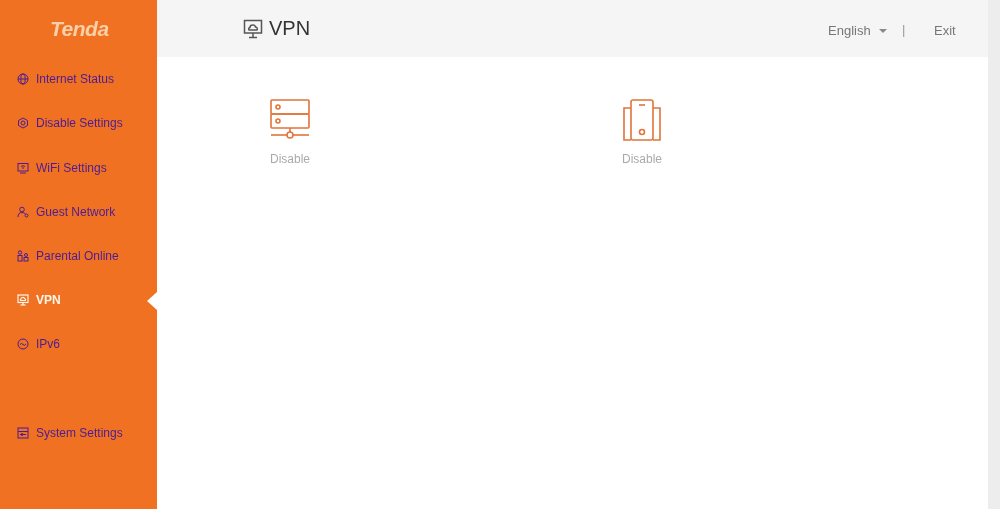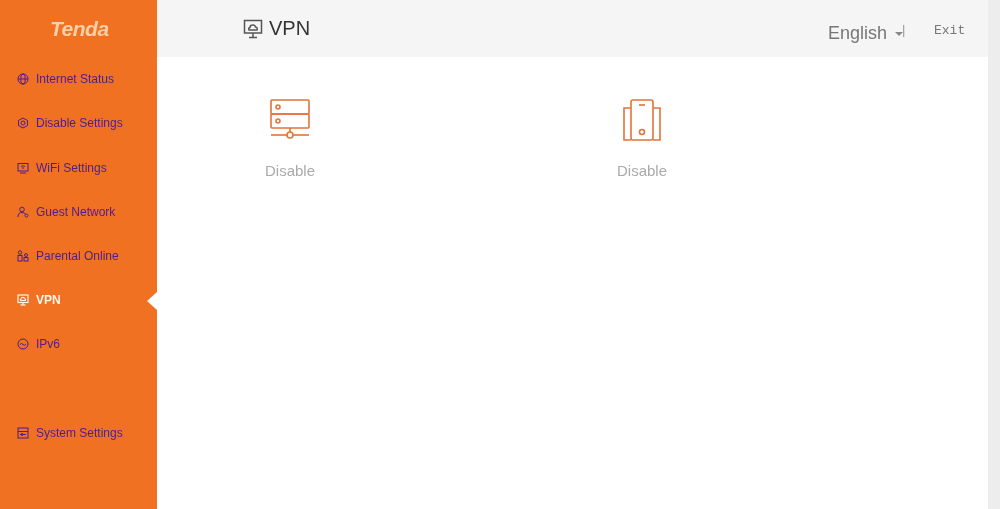--- a/index.html
+++ b/index.html
@@ -8,28 +8,28 @@
   .logo { position:absolute; left:50px; top:17px; font-family:"Liberation Sans", sans-serif; font-weight:bold; font-style:italic; font-size:21px; color:#fbd0a8; letter-spacing:-0.5px; }
   .nav-item { position:absolute; left:17px; height:20px; display:flex; align-items:center; color:#4c1d95; font-size:12px; cursor:pointer; white-space:nowrap; }
   .nav-item .ico { width:12px; height:12px; margin-right:7px; display:inline-flex; }
   .nav-item svg { width:12px; height:12px; }
   .nav-item.active { color:#fff6ea; font-weight:bold; }
   .active-arrow { position:absolute; left:147px; top:292px; width:0; height:0; border-top:9px solid transparent; border-bottom:9px solid transparent; border-right:10px solid #ffffff; }
   .main { position:absolute; left:157px; top:0; width:831px; height:509px; background:#ffffff; }
   .header { position:absolute; left:0; top:0; width:831px; height:57px; background:#f5f5f5; }
   .page-title { position:absolute; left:86px; top:17px; display:flex; align-items:center; font-size:20px; color:#333; }
   .page-title svg { width:20px; height:20px; margin-right:6px; }
-  .lang { position:absolute; left:671px; top:23px; font-size:18px; color:#777; display:flex; align-items:center; cursor:pointer; }
+  .lang { position:absolute; left:671px; top:23px; font-size:13px; color:#777; display:flex; align-items:center; cursor:pointer; }
   .caret { width:0; height:0; border-left:4px solid transparent; border-right:4px solid transparent; border-top:4px solid #888; margin-left:8px; margin-top:1px; }
   .sep { position:absolute; left:745px; top:22px; font-size:13px; color:#999; }
-  .exit { position:absolute; left:777px; top:23px; font-size:13px; color:#777; cursor:pointer;font-family:Liberation Mono, monospace; }
+  .exit { position:absolute; left:777px; top:23px; font-size:13px; color:#777; cursor:pointer; }
   .tile { position:absolute; top:98px; width:160px; text-align:center; cursor:pointer; }
   .tile svg { width:44px; height:44px; display:block; margin:0 auto; }
   .tile .t-label { margin-top:11px; font-size:13px; color:#333; }
-  .tile .t-status { margin-top:20px; font-size:15px; color:#aaa; }
+  .tile .t-status { margin-top:10px; font-size:12px; color:#aaa; }
 </style>
 </head>
 <body>
 
 <div class="sidebar">
   <div class="logo">Tenda</div>
 
   <div class="nav-item" style="top:69px">
     <span class="ico">
         <svg viewBox="0 0 12 12" fill="none" stroke="currentColor" stroke-width="1">

